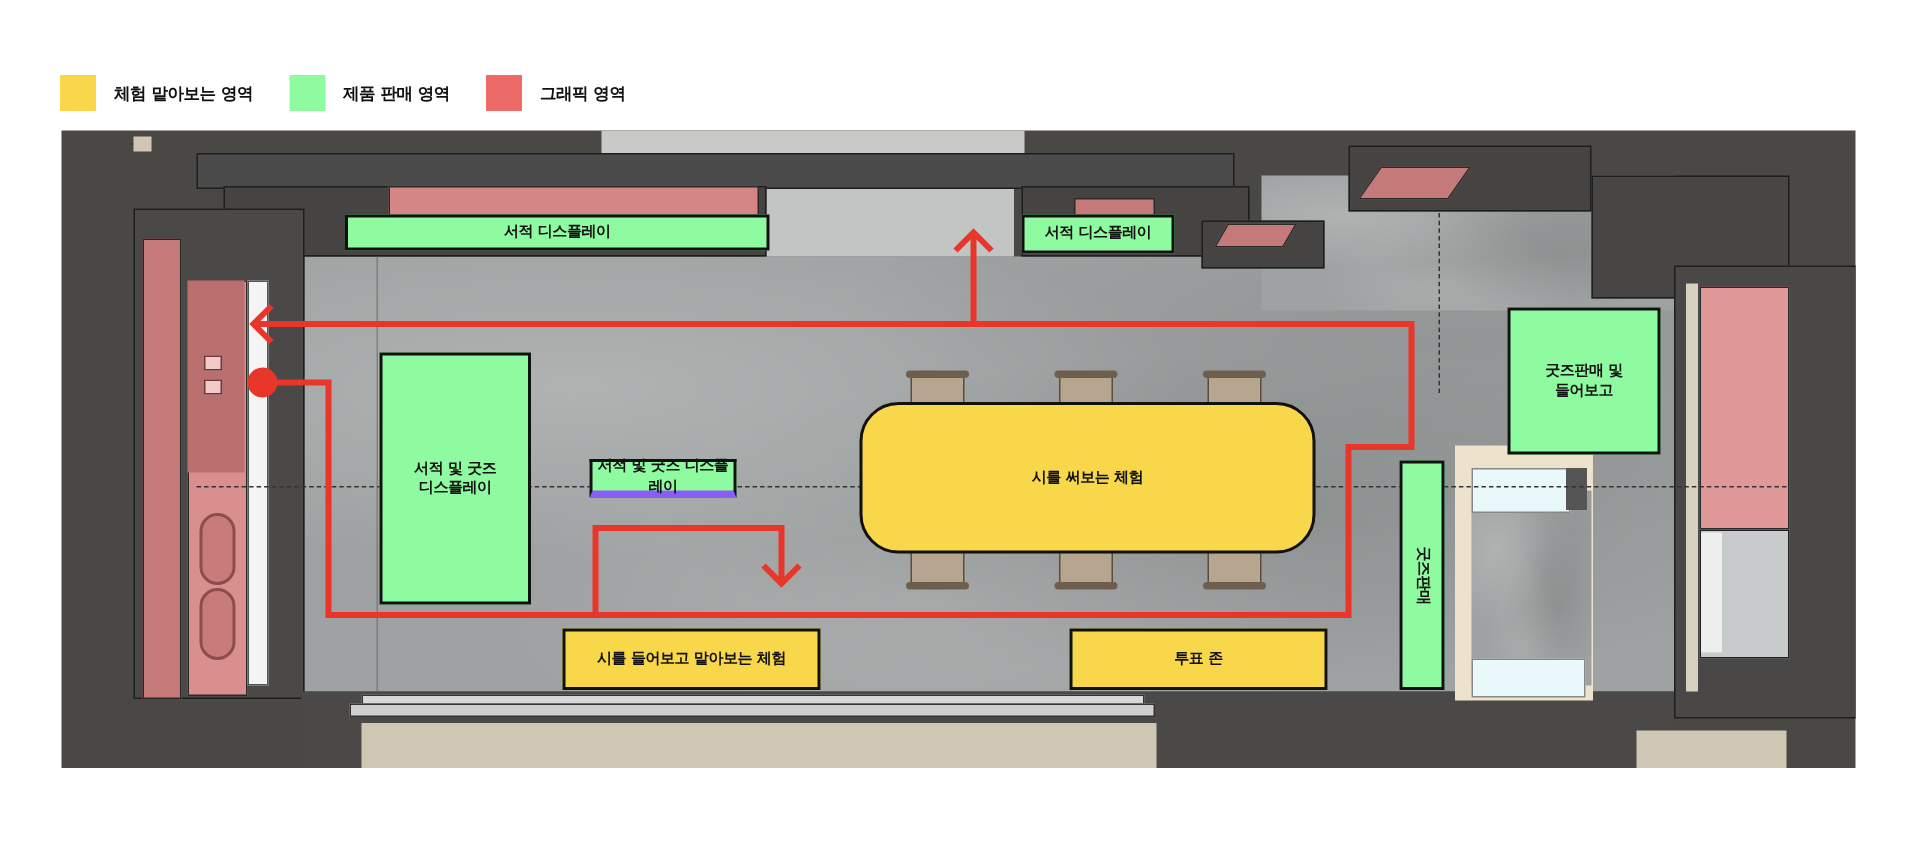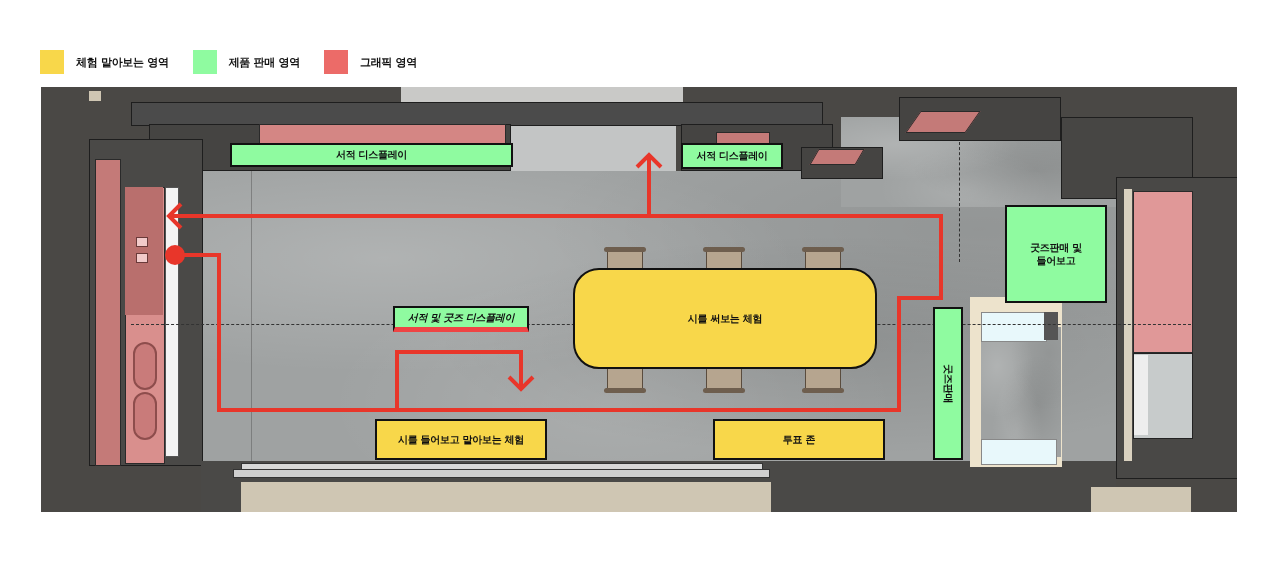--- a/index.html
+++ b/index.html
@@ -115,21 +115,25 @@
   <div class="chair chair-bot" style="left:566px;top:279px;"></div>
   <div class="chair chair-bot" style="left:665px;top:279px;"></div>
   <div class="chair chair-bot" style="left:764px;top:279px;"></div>
 
   <div class="zone zone-green" style="left:189px;top:56px;width:283px;height:24px;">
     <span>서적 디스플레이</span>
   </div>
   <div class="zone zone-green" style="left:640px;top:56px;width:102px;height:26px;">
     <span>서적 디스플레이</span>
   </div>
-  <div class="zone zone-green" style="left:352px;top:219px;width:136px;height:26px;border-bottom:5px solid #ef4444;font-style:italic;">
+  <div class="zone zone-green" style="left:212px;top:148px;width:101px;height:168px;flex-direction:column;">
+    <span>서적 및 굿즈</span>
+    <span>디스플레이</span>
+  </div>
+  <div class="zone zone-green" style="left:352px;top:219px;width:98px;height:26px;border-bottom:5px solid #8b5cf6;">
     <span>서적 및 굿즈 디스플레이</span>
   </div>
   <div class="zone zone-yellow" style="left:532px;top:181px;width:304px;height:101px;border-radius:26px;">
     <span>시를 써보는 체험</span>
   </div>
   <div class="zone zone-yellow" style="left:334px;top:332px;width:172px;height:41px;">
     <span>시를 들어보고 맡아보는 체험</span>
   </div>
   <div class="zone zone-yellow" style="left:672px;top:332px;width:172px;height:41px;">
     <span>투표 존</span>

